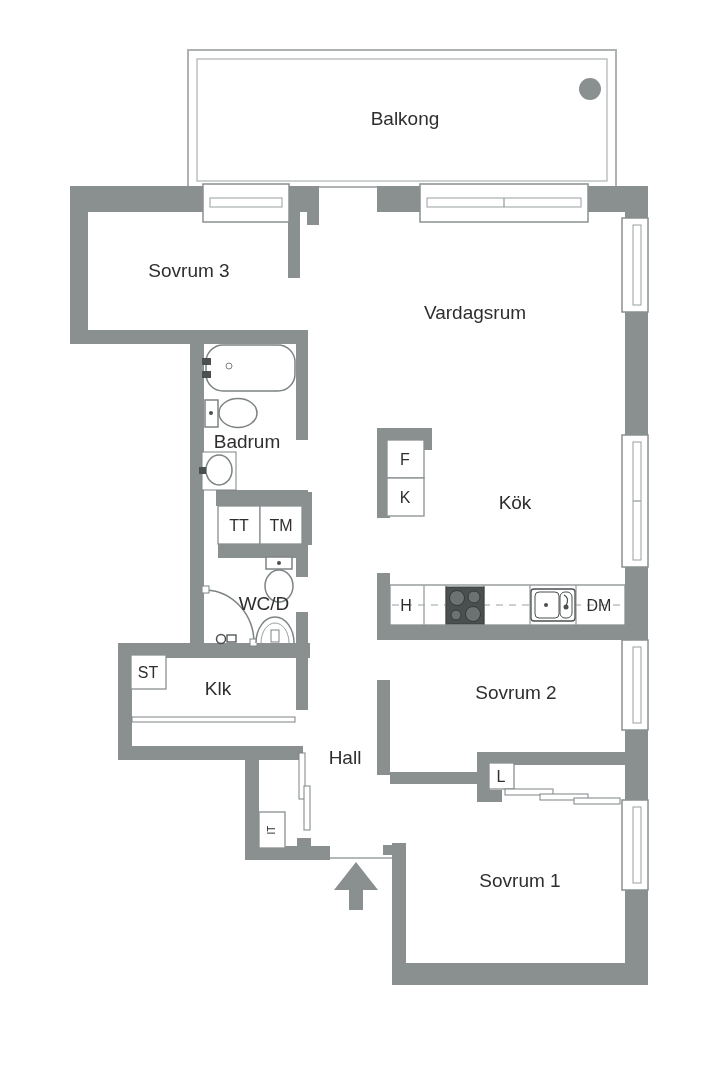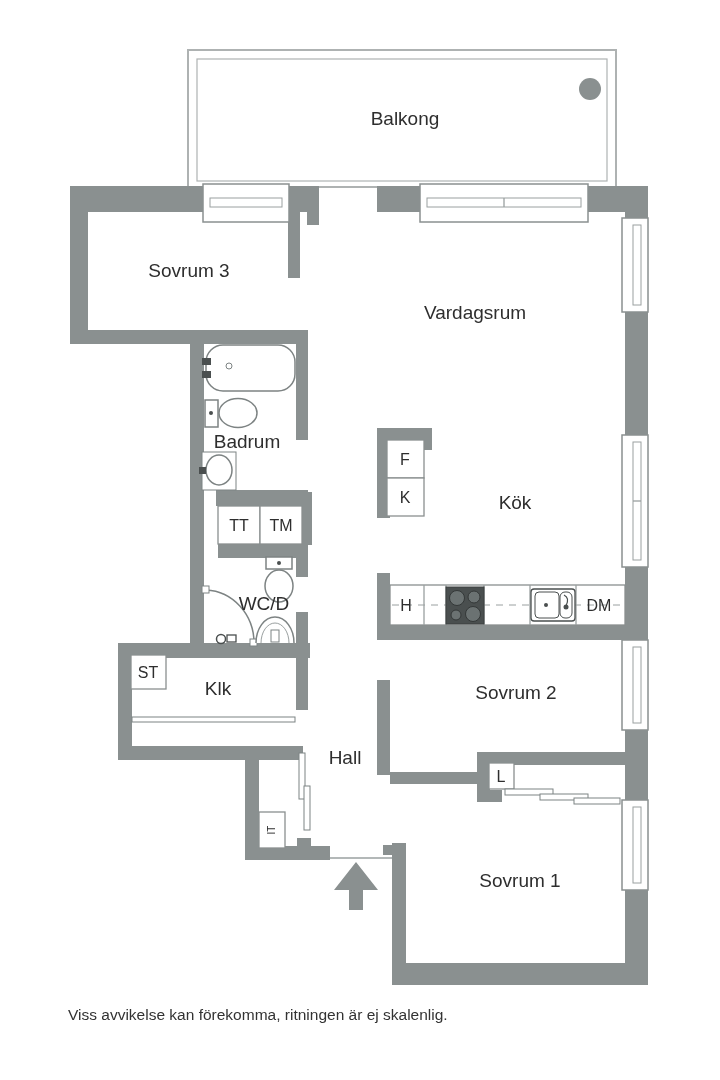--- a/index.html
+++ b/index.html
@@ -222,14 +222,13 @@
     <text class="lbl-s mid" x="239" y="531">TT</text>
     <text class="lbl-s mid" x="281" y="531">TM</text>
     <text class="lbl-s mid" x="406" y="611">H</text>
     <text class="lbl-s mid" x="599" y="611">DM</text>
     <text class="lbl-s mid" x="148" y="678">ST</text>
     <text class="lbl-s mid" x="501" y="782">L</text>
     <text class="lbl-xs mid" x="272" y="833" transform="rotate(-90 272 830)">IT</text>
   </g>
 </svg>
 
-<div class="footer-note">Viss avvikelse kan förekomma, ritningen är ej skalenlig.</div>
 </div>
 
 </body></html>

